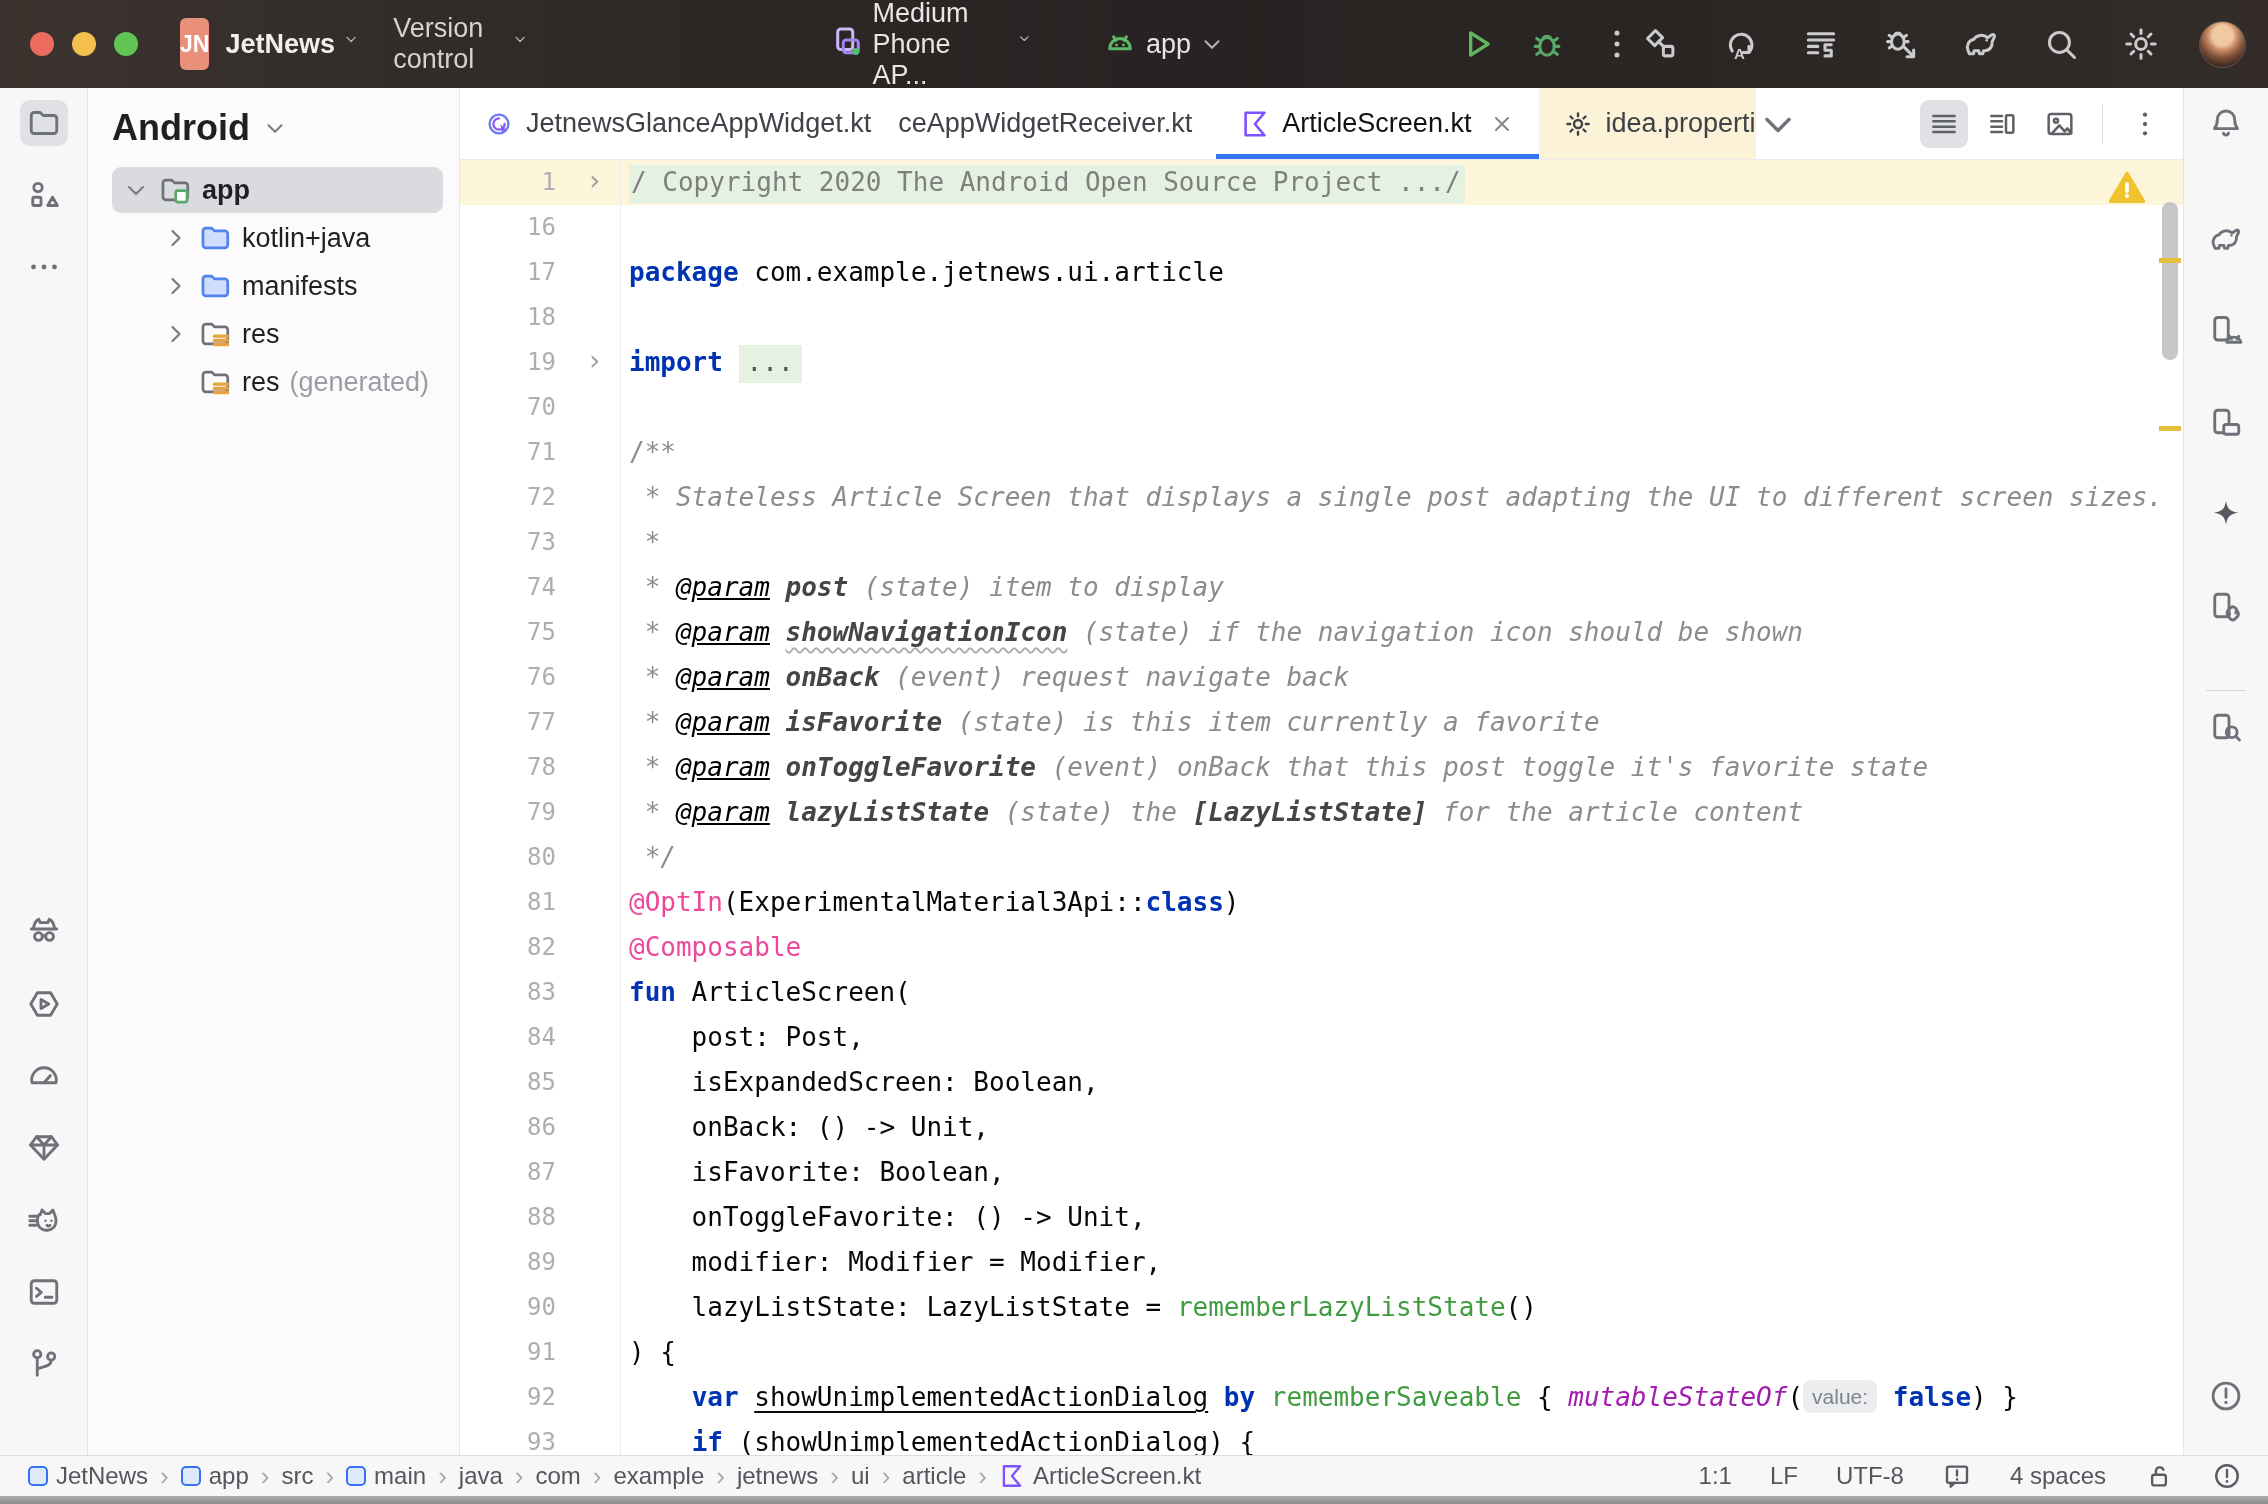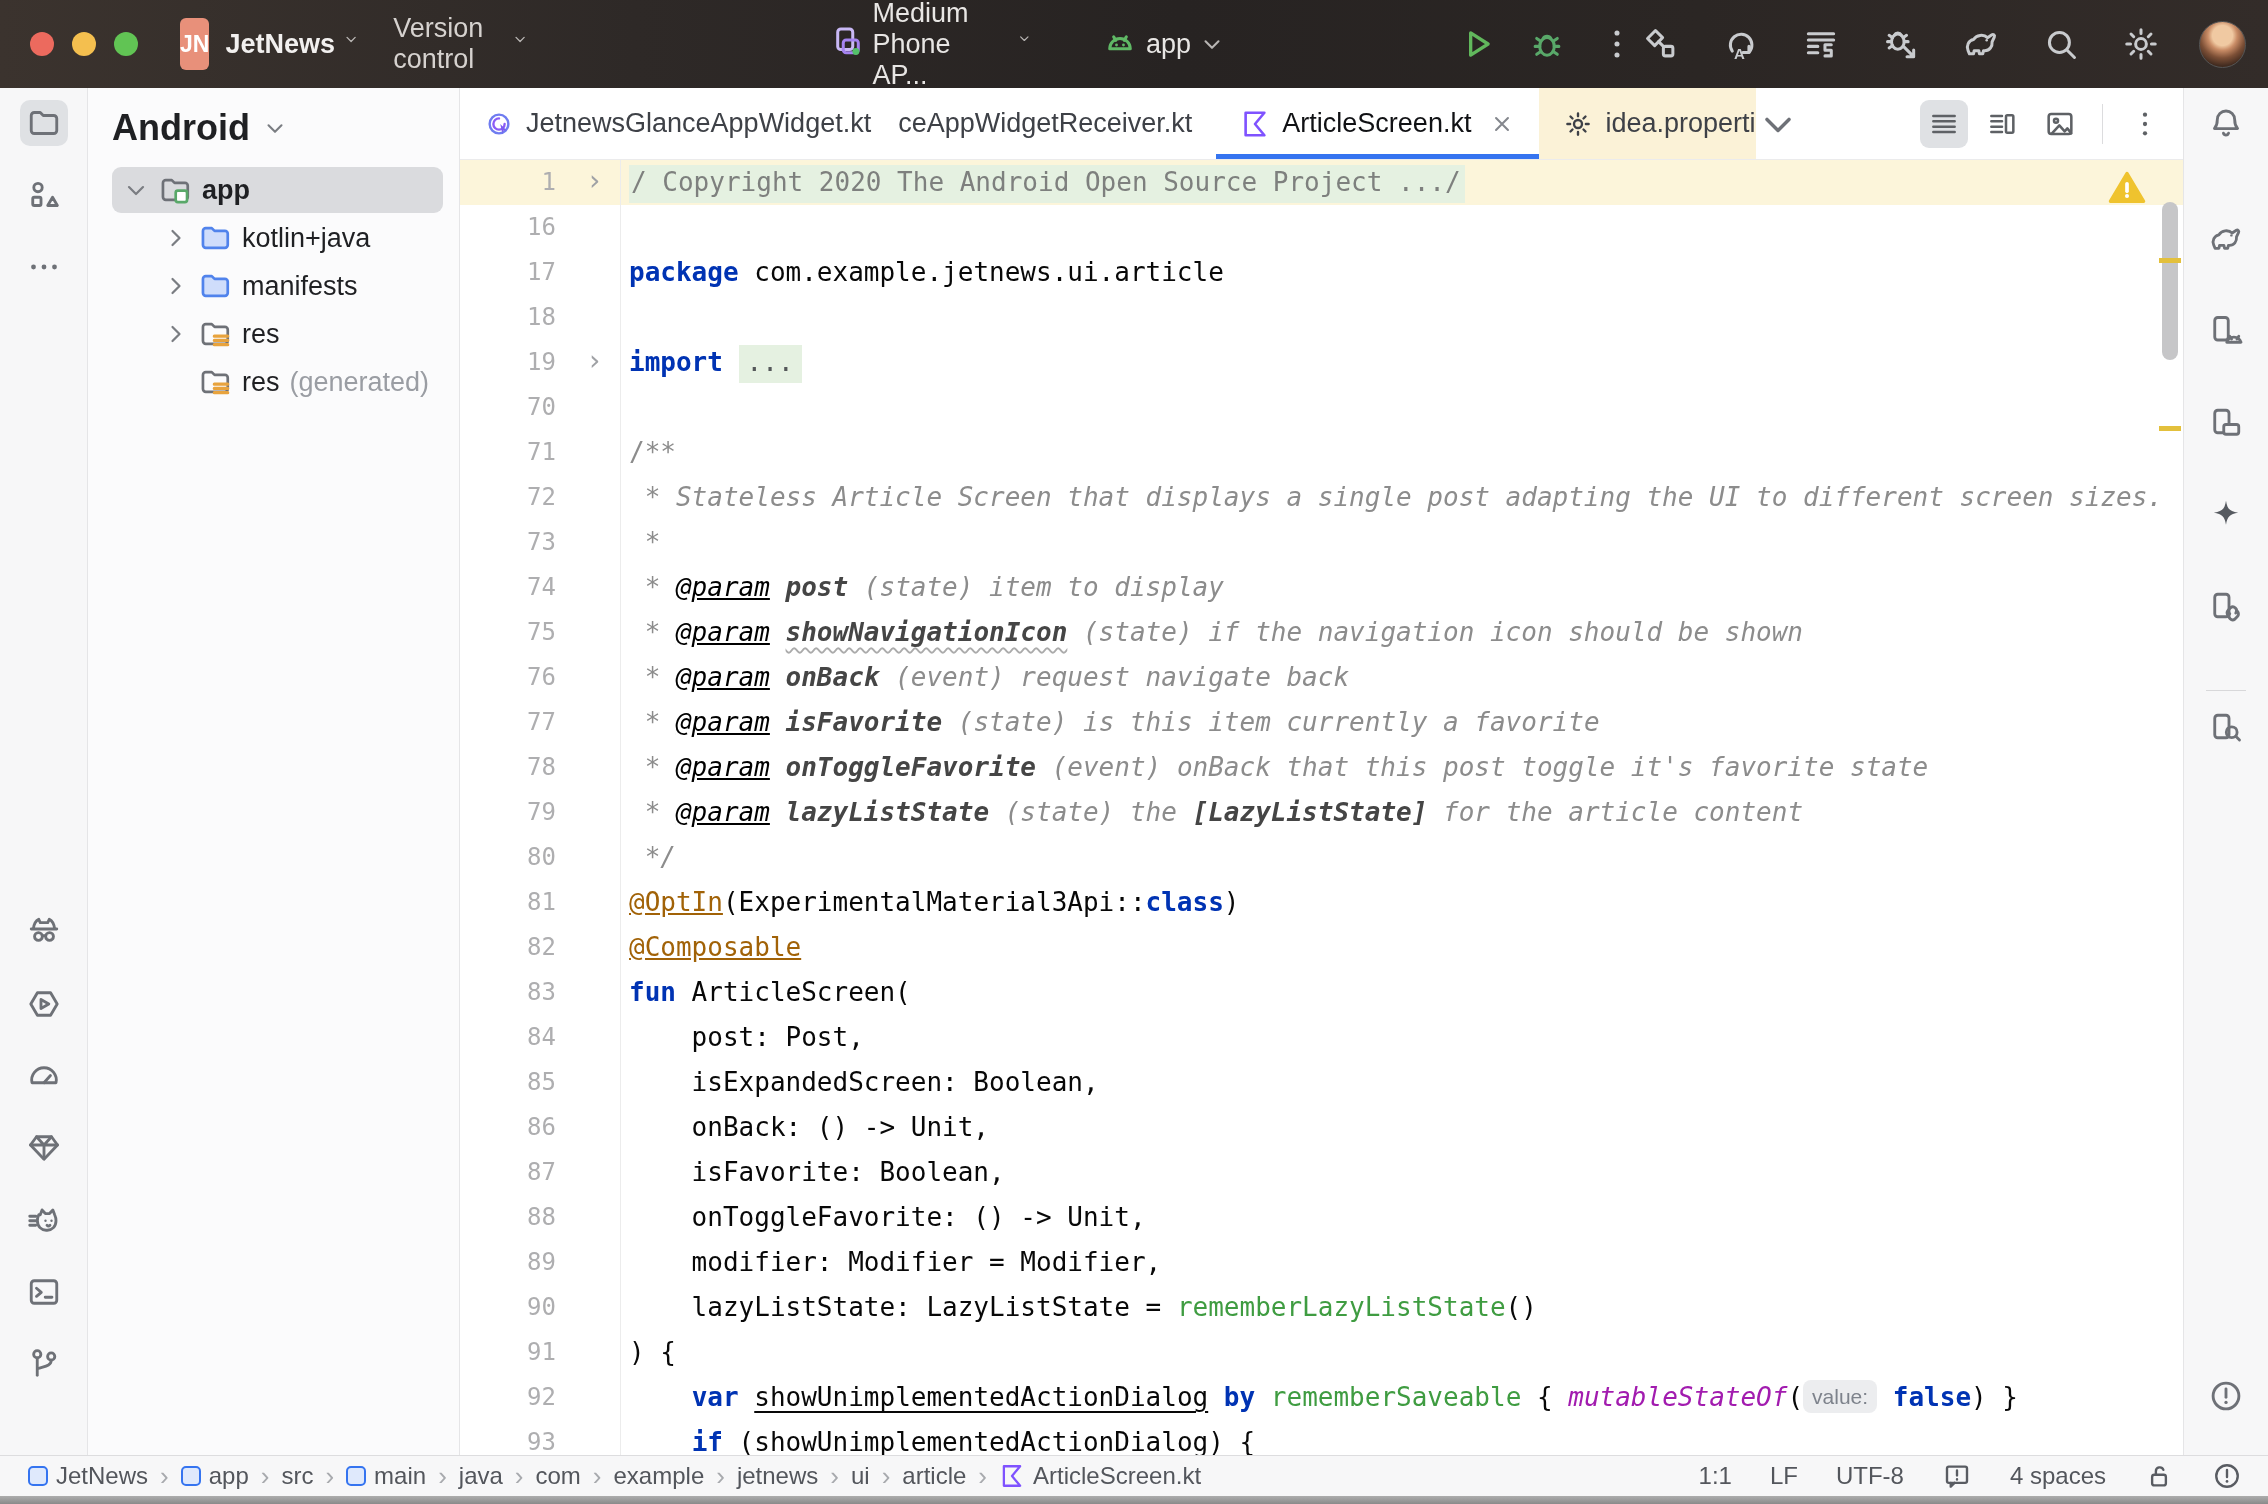--- a/index.html
+++ b/index.html
@@ -74,21 +74,21 @@
   .ln .no { flex:0 0 100px; text-align:right; color:#AEAEB0; font-size:24px; padding-right:4px; }
   .ln .fo { flex:0 0 60px; color:#9FA1A5; font-size:28px; padding-left:26px; line-height:42px; }
   .ln .cd { flex:1 1 auto; border-left:1px solid #ECECEC; padding-left:8px; color:#080808; }
   .ln.caret { background:#FCF5DA; }
   .c-kw { color:#0033B3; font-weight:bold; }
   .c-cmt { color:#8C8C8C; }
   .c-doc { color:#8C8C8C; font-style:italic; }
   .c-tag { color:#000000; font-style:italic; text-decoration:underline; }
   .c-prm { color:#454545; font-style:italic; font-weight:bold; }
   .c-prmw { color:#454545; font-style:italic; font-weight:bold; text-decoration:underline wavy 1.5px #ABABAB; text-underline-offset:6px; }
-  .c-ann { color:#a16207;text-decoration:underline; }
+  .c-ann { color:#ec4899; }
   .c-fn { color:#3F9C41; }
   .c-und { color:#080808; text-decoration:underline; text-underline-offset:5px; }
   .c-ita { color:#a21caf; font-style:italic;text-align:center; }
   .c-fold { background:#E5F1E1; color:#7E807E; padding:2px 4px 6px 2px; }
   .c-dots { background:#E5F1E1; color:#55585A; padding:2px 8px 6px 8px; }
   .c-inlay { display:inline-block; font-family:"Liberation Sans",sans-serif; font-size:21px; line-height:33px; height:33px;
     background:#ECEDEF; color:#7E838C; border-radius:8px; padding:0 9px; vertical-align:middle; transform:translateY(-2px); }
 
   .warn-triangle { position:absolute; top:8px; right:44px; width:40px; height:34px; }
   .scrollbar { position:absolute; top:42px; right:5px; width:16px; height:158px; border-radius:8px; background:#C6C6C8; }

